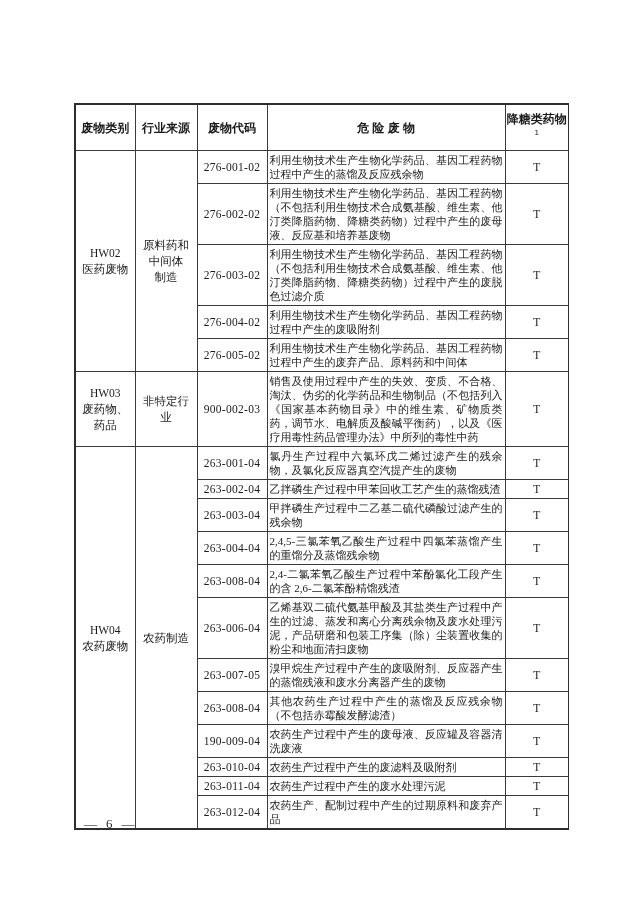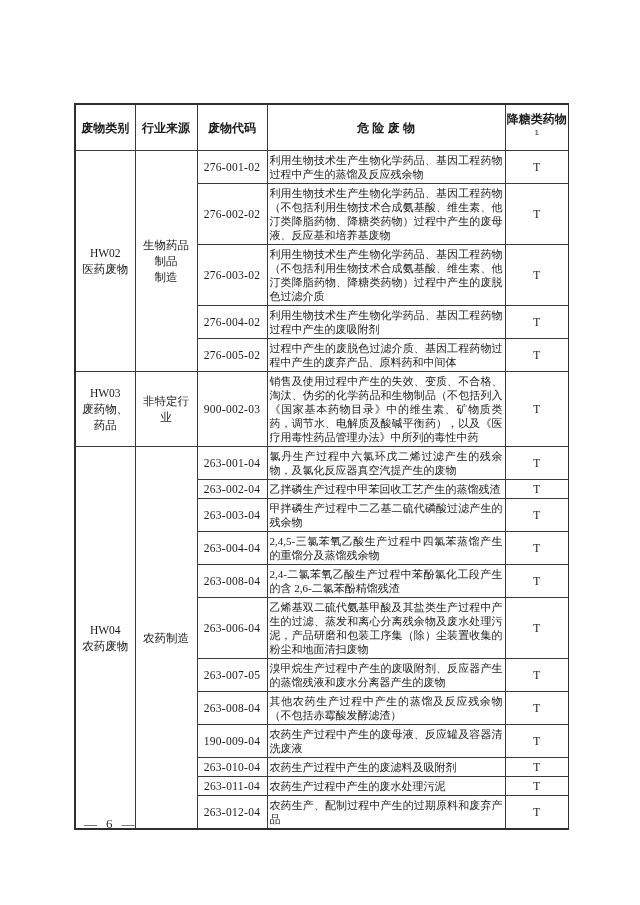--- a/index.html
+++ b/index.html
@@ -88,21 +88,21 @@
         <th>行业来源</th>
         <th>废物代码</th>
         <th>危 险 废 物</th>
         <th><span>降糖类药物</span><sup>1</sup></th>
       </tr>
     </thead>
     <tbody>
         <tr>
           <td class="cat" rowspan="5">HW02
 医药废物</td>
-          <td class="ind" rowspan="5">生物药品制品
+          <td class="ind" rowspan="5">原料药和中间体
 制造</td>
           <td class="code">276-001-02</td>
           <td class="desc">利用生物技术生产生物化学药品、基因工程药物过程中产生的蒸馏及反应残余物</td>
           <td class="hazard">T</td>
         </tr>
         <tr>
           <td class="code">276-002-02</td>
           <td class="desc">利用生物技术生产生物化学药品、基因工程药物（不包括利用生物技术合成氨基酸、维生素、他汀类降脂药物、降糖类药物）过程中产生的废母液、反应基和培养基废物</td>
           <td class="hazard">T</td>
         </tr>
@@ -111,21 +111,21 @@
           <td class="desc">利用生物技术生产生物化学药品、基因工程药物（不包括利用生物技术合成氨基酸、维生素、他汀类降脂药物、降糖类药物）过程中产生的废脱色过滤介质</td>
           <td class="hazard">T</td>
         </tr>
         <tr>
           <td class="code">276-004-02</td>
           <td class="desc">利用生物技术生产生物化学药品、基因工程药物过程中产生的废吸附剂</td>
           <td class="hazard">T</td>
         </tr>
         <tr>
           <td class="code">276-005-02</td>
-          <td class="desc">过程中产生的废脱色过滤介质、基因工程药物过程中产生的废弃产品、原料药和中间体</td>
+          <td class="desc">利用生物技术生产生物化学药品、基因工程药物过程中产生的废弃产品、原料药和中间体</td>
           <td class="hazard">T</td>
         </tr>
         <tr>
           <td class="cat" rowspan="1">HW03
 废药物、
 药品</td>
           <td class="ind" rowspan="1">非特定行业</td>
           <td class="code">900-002-03</td>
           <td class="desc">销售及使用过程中产生的失效、变质、不合格、淘汰、伪劣的化学药品和生物制品（不包括列入《国家基本药物目录》中的维生素、矿物质类药，调节水、电解质及酸碱平衡药），以及《医疗用毒性药品管理办法》中所列的毒性中药</td>
           <td class="hazard">T</td>

